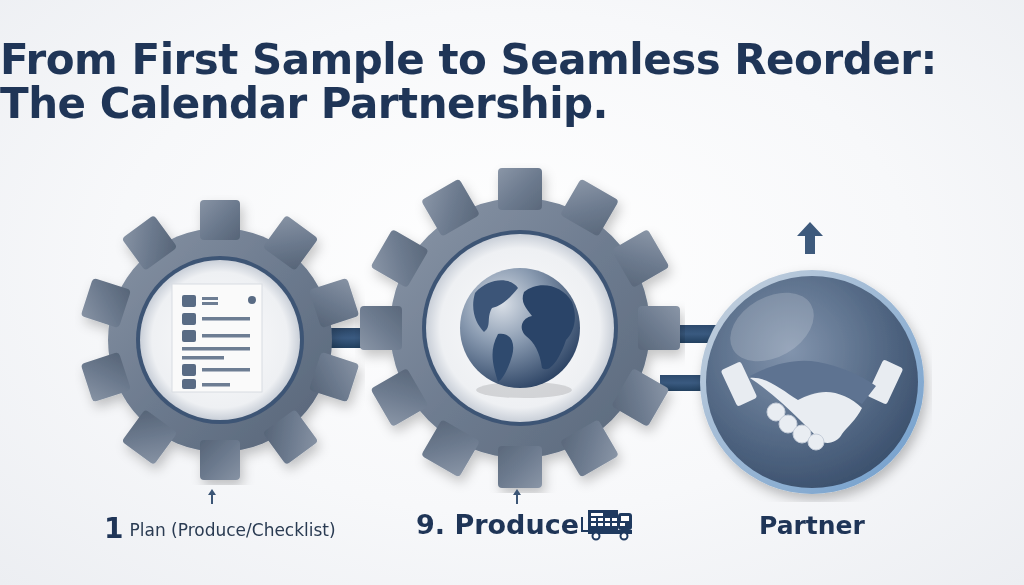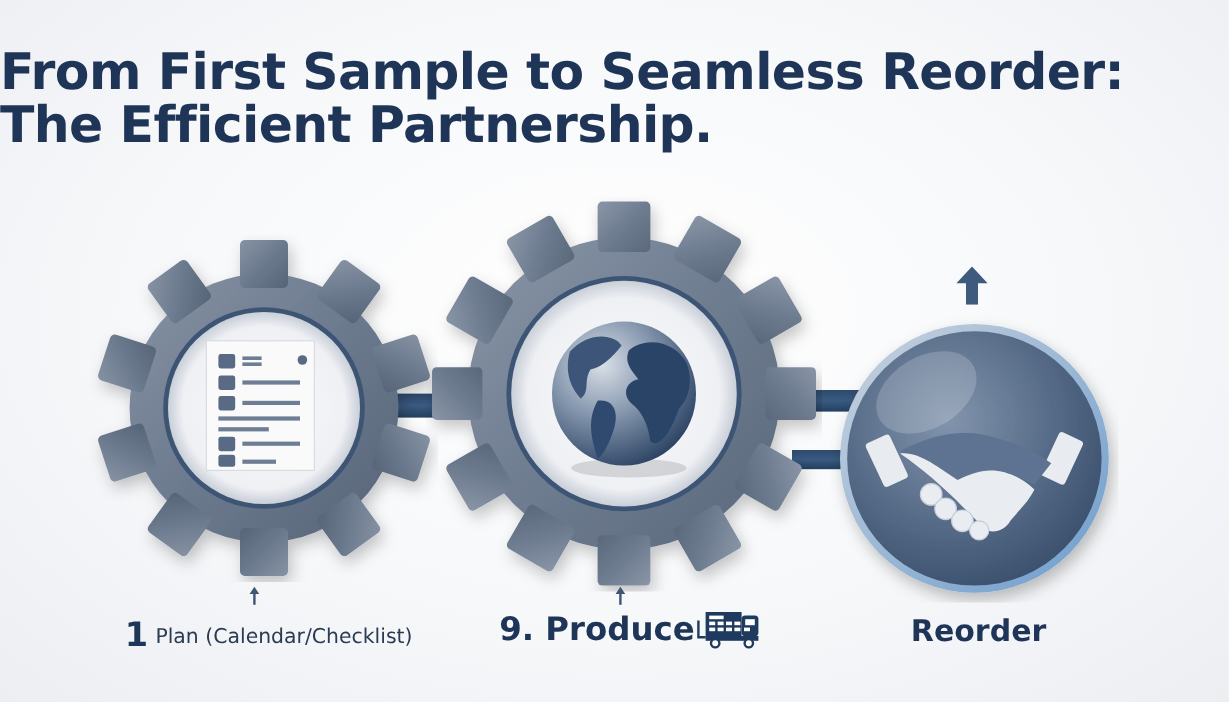--- a/index.html
+++ b/index.html
@@ -38,21 +38,21 @@
       border-bottom: 6px solid #3c5676;
     }
     .truck { position: absolute; left: 580px; top: 507px; }
     .up-arrow { position: absolute; left: 797px; top: 222px; }
   </style>
 </head>
 <body>
 
 <div class="title">
   <div>From First Sample to Seamless Reorder:</div>
-  <div>The Efficient Partnership.</div>
+  <div>The Calendar Partnership.</div>
 </div>
 
 <div class="stage">
 
   <div class="connector" style="left:330px; top:328px; width:50px;"></div>
   <div class="connector" style="left:660px; top:325px; width:60px; height:18px;"></div>
   <div class="connector" style="left:660px; top:375px; width:60px; height:16px;"></div>
 
   <div class="gear" style="left:75px; top:195px;">
     <svg width="290" height="290" viewBox="-145 -145 290 290">
@@ -203,21 +203,21 @@
   <div class="up-arrow">
     <svg width="26" height="32" viewBox="0 0 26 32">
       <path d="M13,0 L26,14 L18,14 L18,32 L8,32 L8,14 L0,14 Z" fill="#3e5a7c"></path>
     </svg>
   </div>
 
   <div class="arrow-small" style="left:211px; top:494px;"></div>
   <div class="arrow-small" style="left:516px; top:494px;"></div>
 
   <div class="label lbl1">
-    <span class="num">1</span><span class="txt">Plan (Calendar/Checklist)</span>
+    <span class="num">1</span><span class="txt">Plan (Produce/Checklist)</span>
   </div>
   <div class="label lbl2">9. Produce</div>
   <div class="truck">
     <svg width="56" height="34" viewBox="0 0 56 34">
       <path d="M2,10 L2,24 L8,24" fill="none" stroke="#1f3a5f" stroke-width="2"></path>
       <rect x="8" y="3" width="30" height="20" fill="#1f3a5f"></rect>
       <rect x="38" y="6" width="14" height="17" rx="3" fill="#1f3a5f"></rect>
       <rect x="41" y="9" width="8" height="5" fill="#ffffff"></rect>
       <rect x="11" y="6" width="12" height="3" fill="#ffffff"></rect>
       <rect x="11" y="11" width="5" height="3" fill="#ffffff"></rect>
@@ -227,14 +227,14 @@
       <rect x="40" y="16" width="5" height="3" fill="#ffffff"></rect>
       <rect x="11" y="16" width="5" height="3" fill="#ffffff"></rect>
       <rect x="18" y="16" width="5" height="3" fill="#ffffff"></rect>
       <rect x="25" y="16" width="5" height="3" fill="#ffffff"></rect>
       <rect x="32" y="16" width="5" height="3" fill="#ffffff"></rect>
       <rect x="8" y="23" width="44" height="4" fill="#1f3a5f"></rect>
       <circle cx="16" cy="29" r="3.5" fill="#ffffff" stroke="#1f3a5f" stroke-width="2"></circle>
       <circle cx="44" cy="29" r="3.5" fill="#ffffff" stroke="#1f3a5f" stroke-width="2"></circle>
     </svg>
   </div>
-  <div class="label lbl3">Reorder</div>
+  <div class="label lbl3">Partner</div>
 </div>
 
 </body></html>

